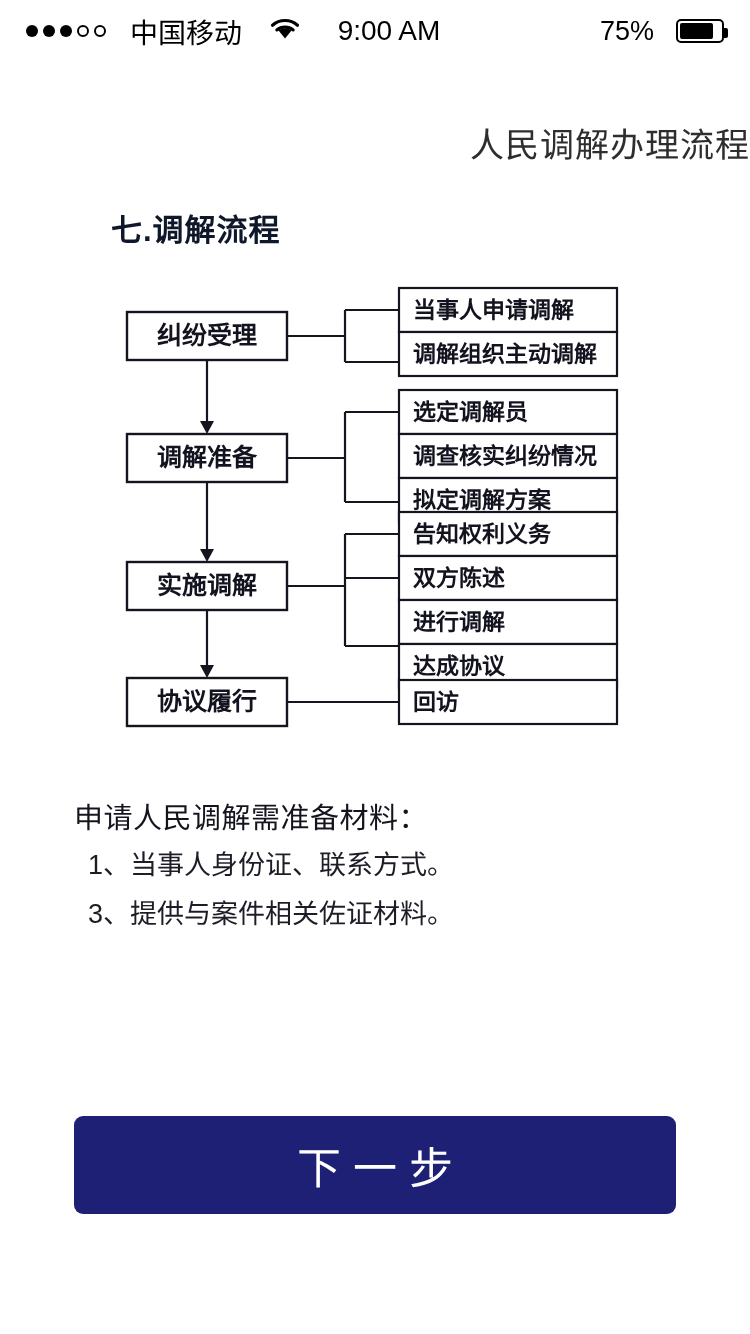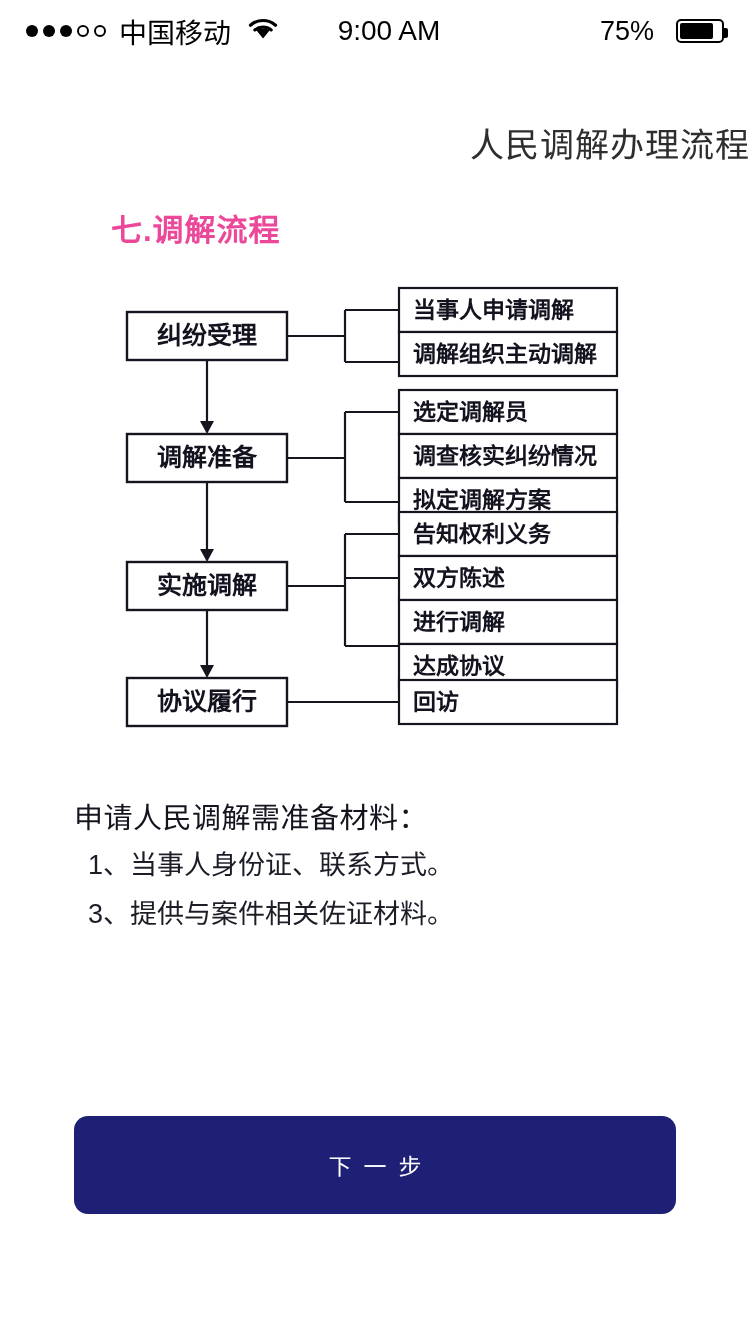--- a/index.html
+++ b/index.html
@@ -14,21 +14,21 @@
   
   .status-bar {
     height: 62px;
     display: flex;
     align-items: center;
     padding: 0 26px;
     font-size: 27px;
     color: #000;
     position: relative;
   }
-  .sb-left { display: flex; align-items: center; gap: 9px; }
+  .sb-left { display: flex; align-items: center; gap: 20px; }
   .dots { display: flex; align-items: center; gap: 5px; }
   .dot { width: 12px; height: 12px; border-radius: 50%; background: #000; }
   .dot.hollow { background: transparent; border: 2px solid #000; }
   .carrier { font-size: 28px; letter-spacing: 0px; margin-left: 4px; }
   .wifi { margin-left: 6px; display: inline-block; }
   .sb-center {
     position: absolute;
     left: 0; right: 0;
     text-align: center;
     font-size: 28px;
@@ -72,21 +72,21 @@
     color: #2e2e2e;
     margin-top: 56px;
     letter-spacing: 1px;
   }
 
   
   .diagram {
     margin: 38px auto 0 auto;
     width: 560px;
     position: relative;
-    color: #ec4899;
+    color: #0f172a;
   }
   .diagram-heading {
     font-size: 31px;
     font-weight: bold;
     margin-left: 16px;
     margin-bottom: 18px;
     letter-spacing: 1px;
   }
   .flow-svg { display: block; }
   .flow-label {
@@ -128,22 +128,22 @@
   
   .next-btn {
     position: absolute;
     left: 74px;
     top: 1116px;
     width: 602px;
     height: 98px;
     background: #1d2074;
     color: #fff;
     border: none;
-    border-radius: 14px;
-    font-size: 23px;
+    border-radius: 9px;
+    font-size: 44px;
     letter-spacing: 12px;
     text-indent: 12px;
     font-family: "Liberation Sans", "DejaVu Sans", sans-serif;
     cursor: pointer;
   }
 </style>
 </head>
 <body>
 
 <div class="status-bar">

